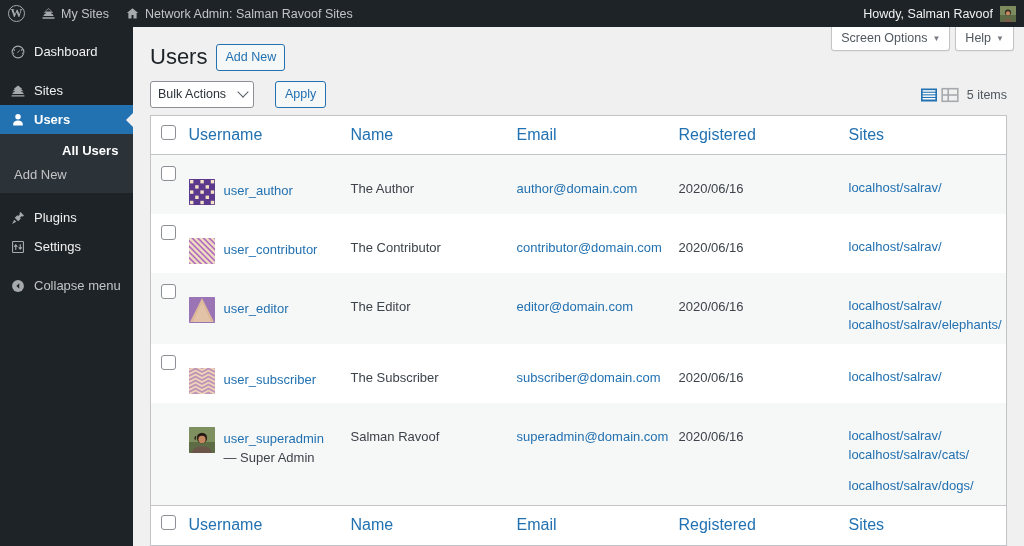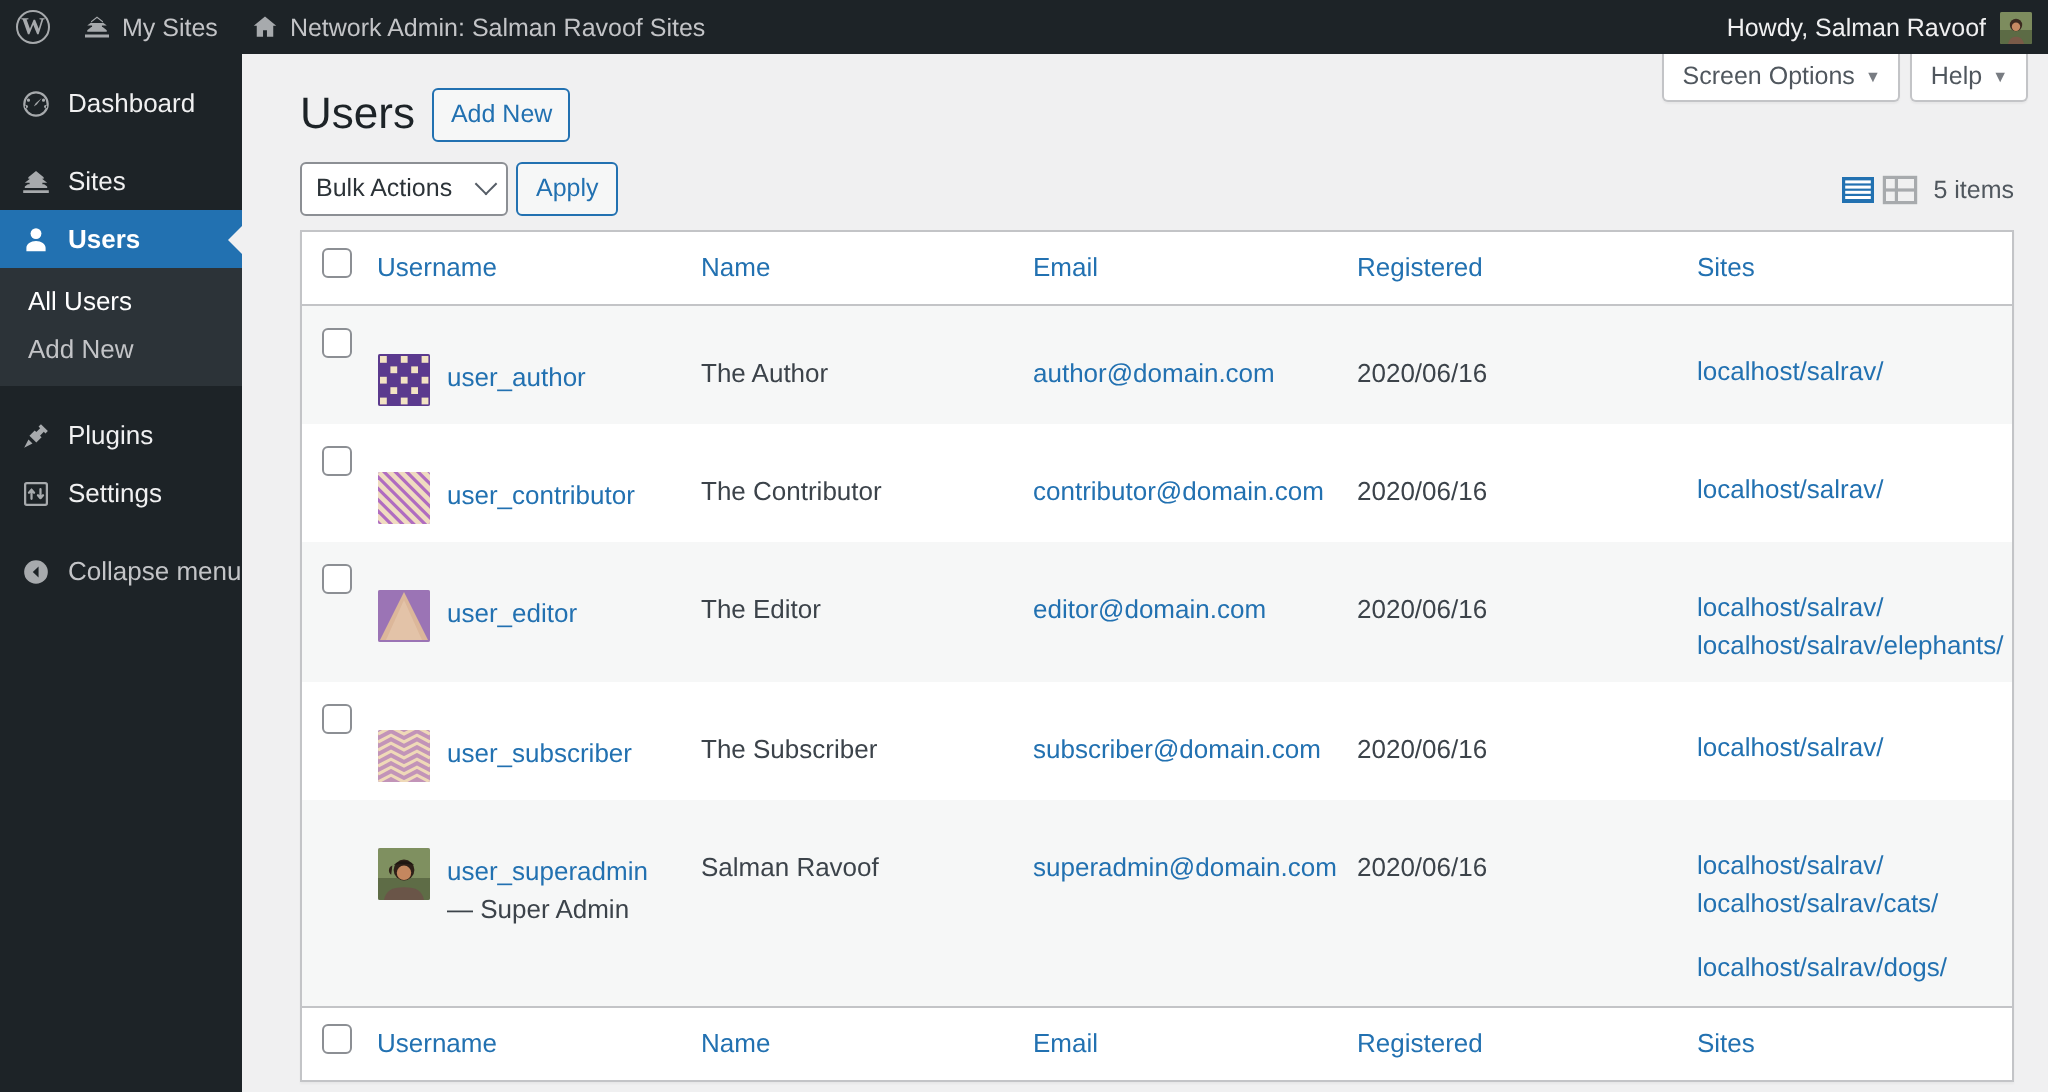--- a/index.html
+++ b/index.html
@@ -41,21 +41,21 @@
   }
   .avatar-mini {
     width: 16px; height: 16px; margin-left: 7px;
     border-radius: 1px; overflow: hidden; flex: 0 0 auto;
     background: #6b7a52;
   }
 
   
   #sidebar {
     position: absolute; top: 27px; left: 0;
-    width: 121px; height: 519px;
+    width: 133px; height: 519px;
     background: #1d2327;
     font-size: 13px;
     z-index: 40;
   }
   .menu-item {
     position: relative;
     display: flex; align-items: center; gap: 8px;
     height: 29px; padding-left: 9px;
     color: #f0f0f1; font-size: 13px;
   }
@@ -71,21 +71,21 @@
     width: 17px; height: 17px; flex: 0 0 17px;
     display: flex; align-items: center; justify-content: center;
     color: #a7aaad;
   }
   .menu-item.active .mi-icon { color: #fff; }
   .submenu { background: #2c3338; padding: 5px 0 6px 0; }
   .submenu-item {
     display: block; padding: 3px 0 3px 14px;
     color: #c3c4c7; font-size: 13px; line-height: 18px;
   }
-  .submenu-item.current { color: #fff; font-weight: 400; }
+  .submenu-item.current { color: #fff; font-weight: 700; margin-left: 48px; }
   .collapse-label { color: #c3c4c7; }
 
   
   #main {
     position: absolute; top: 27px; left: 133px;
     width: 891px; height: 519px;
     background: #f0f0f1;
     overflow: hidden;
   }
   .screen-meta {
@@ -181,21 +181,21 @@
   }
   .select-arrow {
     position: absolute; right: 7px; top: 9px;
     width: 8px; height: 8px;
     pointer-events: none;
     border-right: 1.6px solid #555d66;
     border-bottom: 1.6px solid #555d66;
     transform: rotate(45deg);
     margin-top: -2px;
   }
-  .apply-btn { margin-left: 4px; }
+  .apply-btn { margin-left: 21px; }
 
   .tablenav-right {
     margin-left: auto;
     display: flex; align-items: center; gap: 4px;
     font-size: 12.5px; color: #50575e;
   }
   .view-switch { display: flex; gap: 3px; margin-right: 4px; }
   .vs-icon { width: 18px; height: 18px; display: block; }
 
   
@@ -204,21 +204,21 @@
     border-collapse: collapse;
     background: #fff;
     border: 1px solid #c3c4c7;
     box-shadow: 0 1px 1px rgba(0,0,0,.04);
     table-layout: fixed;
   }
   table.wp-list-table thead th,
   table.wp-list-table tfoot th {
     text-align: left;
     font-weight: 400;
-    font-size: 13px;
+    font-size: 16px;
     color: #2271b1;
     padding: 8px 0 8px 0;
     background: #fff;
     vertical-align: middle;
     line-height: 1.4;
   }
   thead tr th { border-bottom: 1px solid #c3c4c7; }
   tfoot tr th { border-top: 1px solid #c3c4c7; }
   .col-cb    { width: 38px;  padding-left: 10px !important; }
   .col-user  { width: 162px; }

